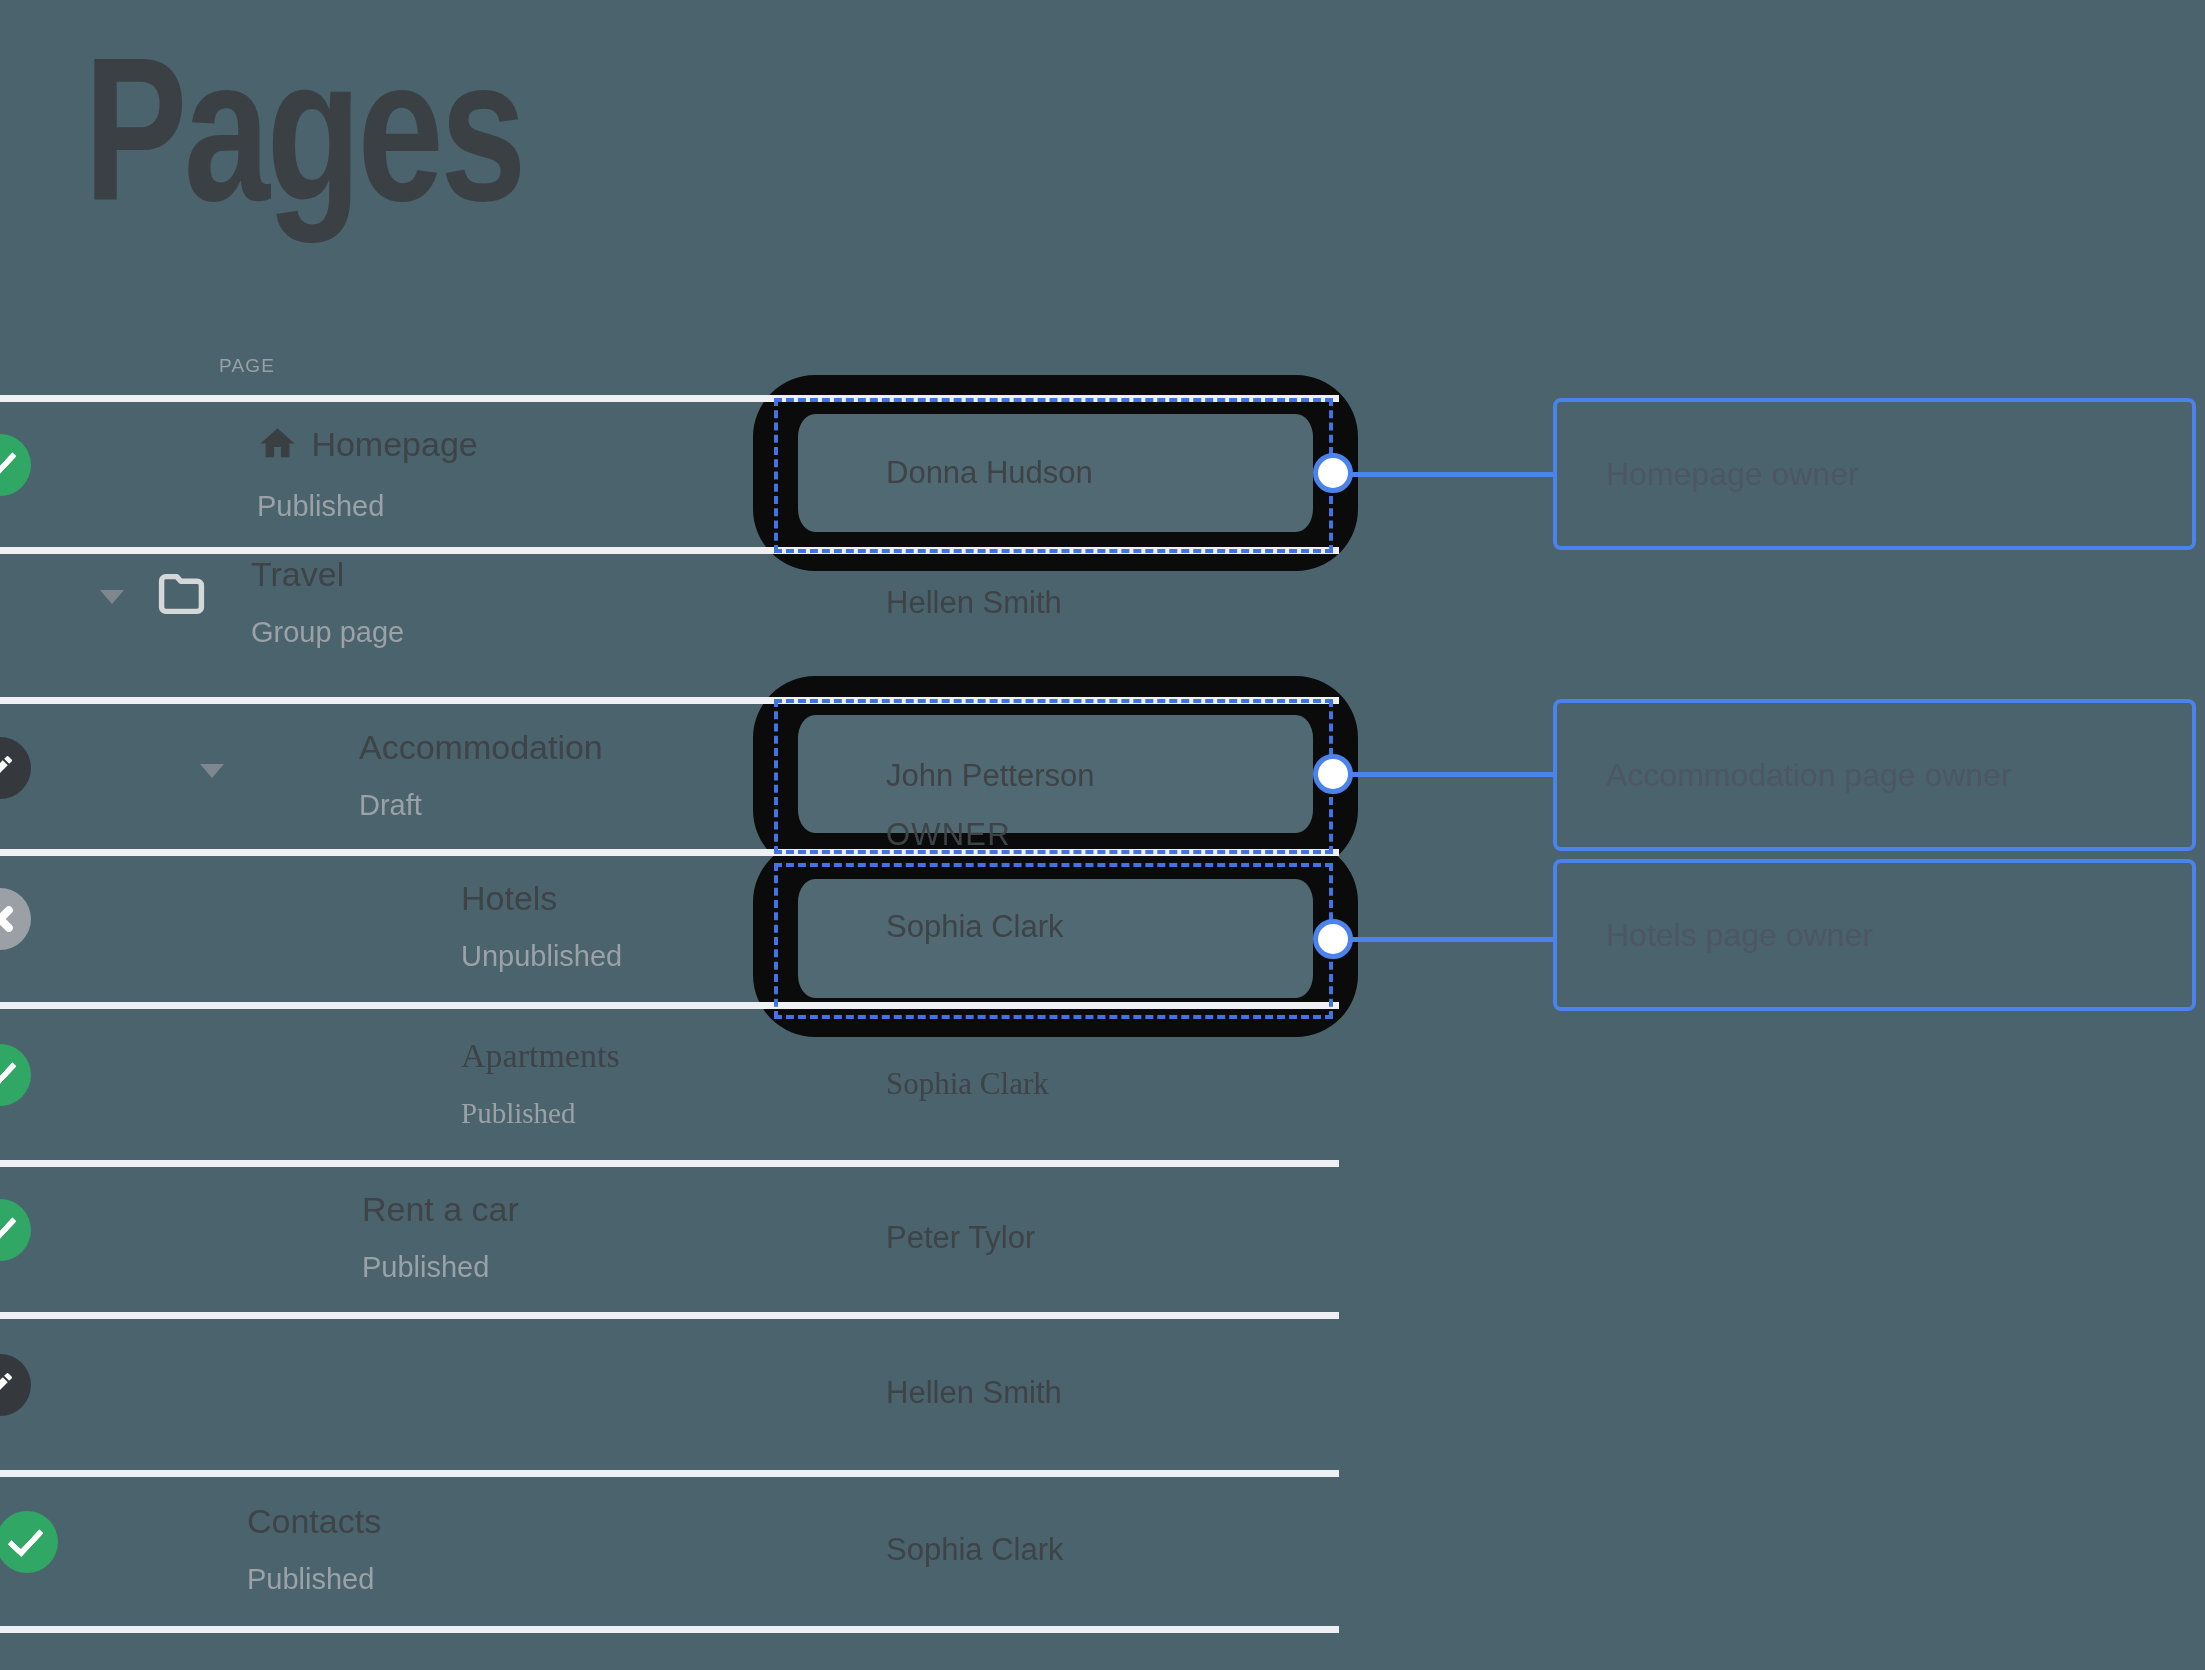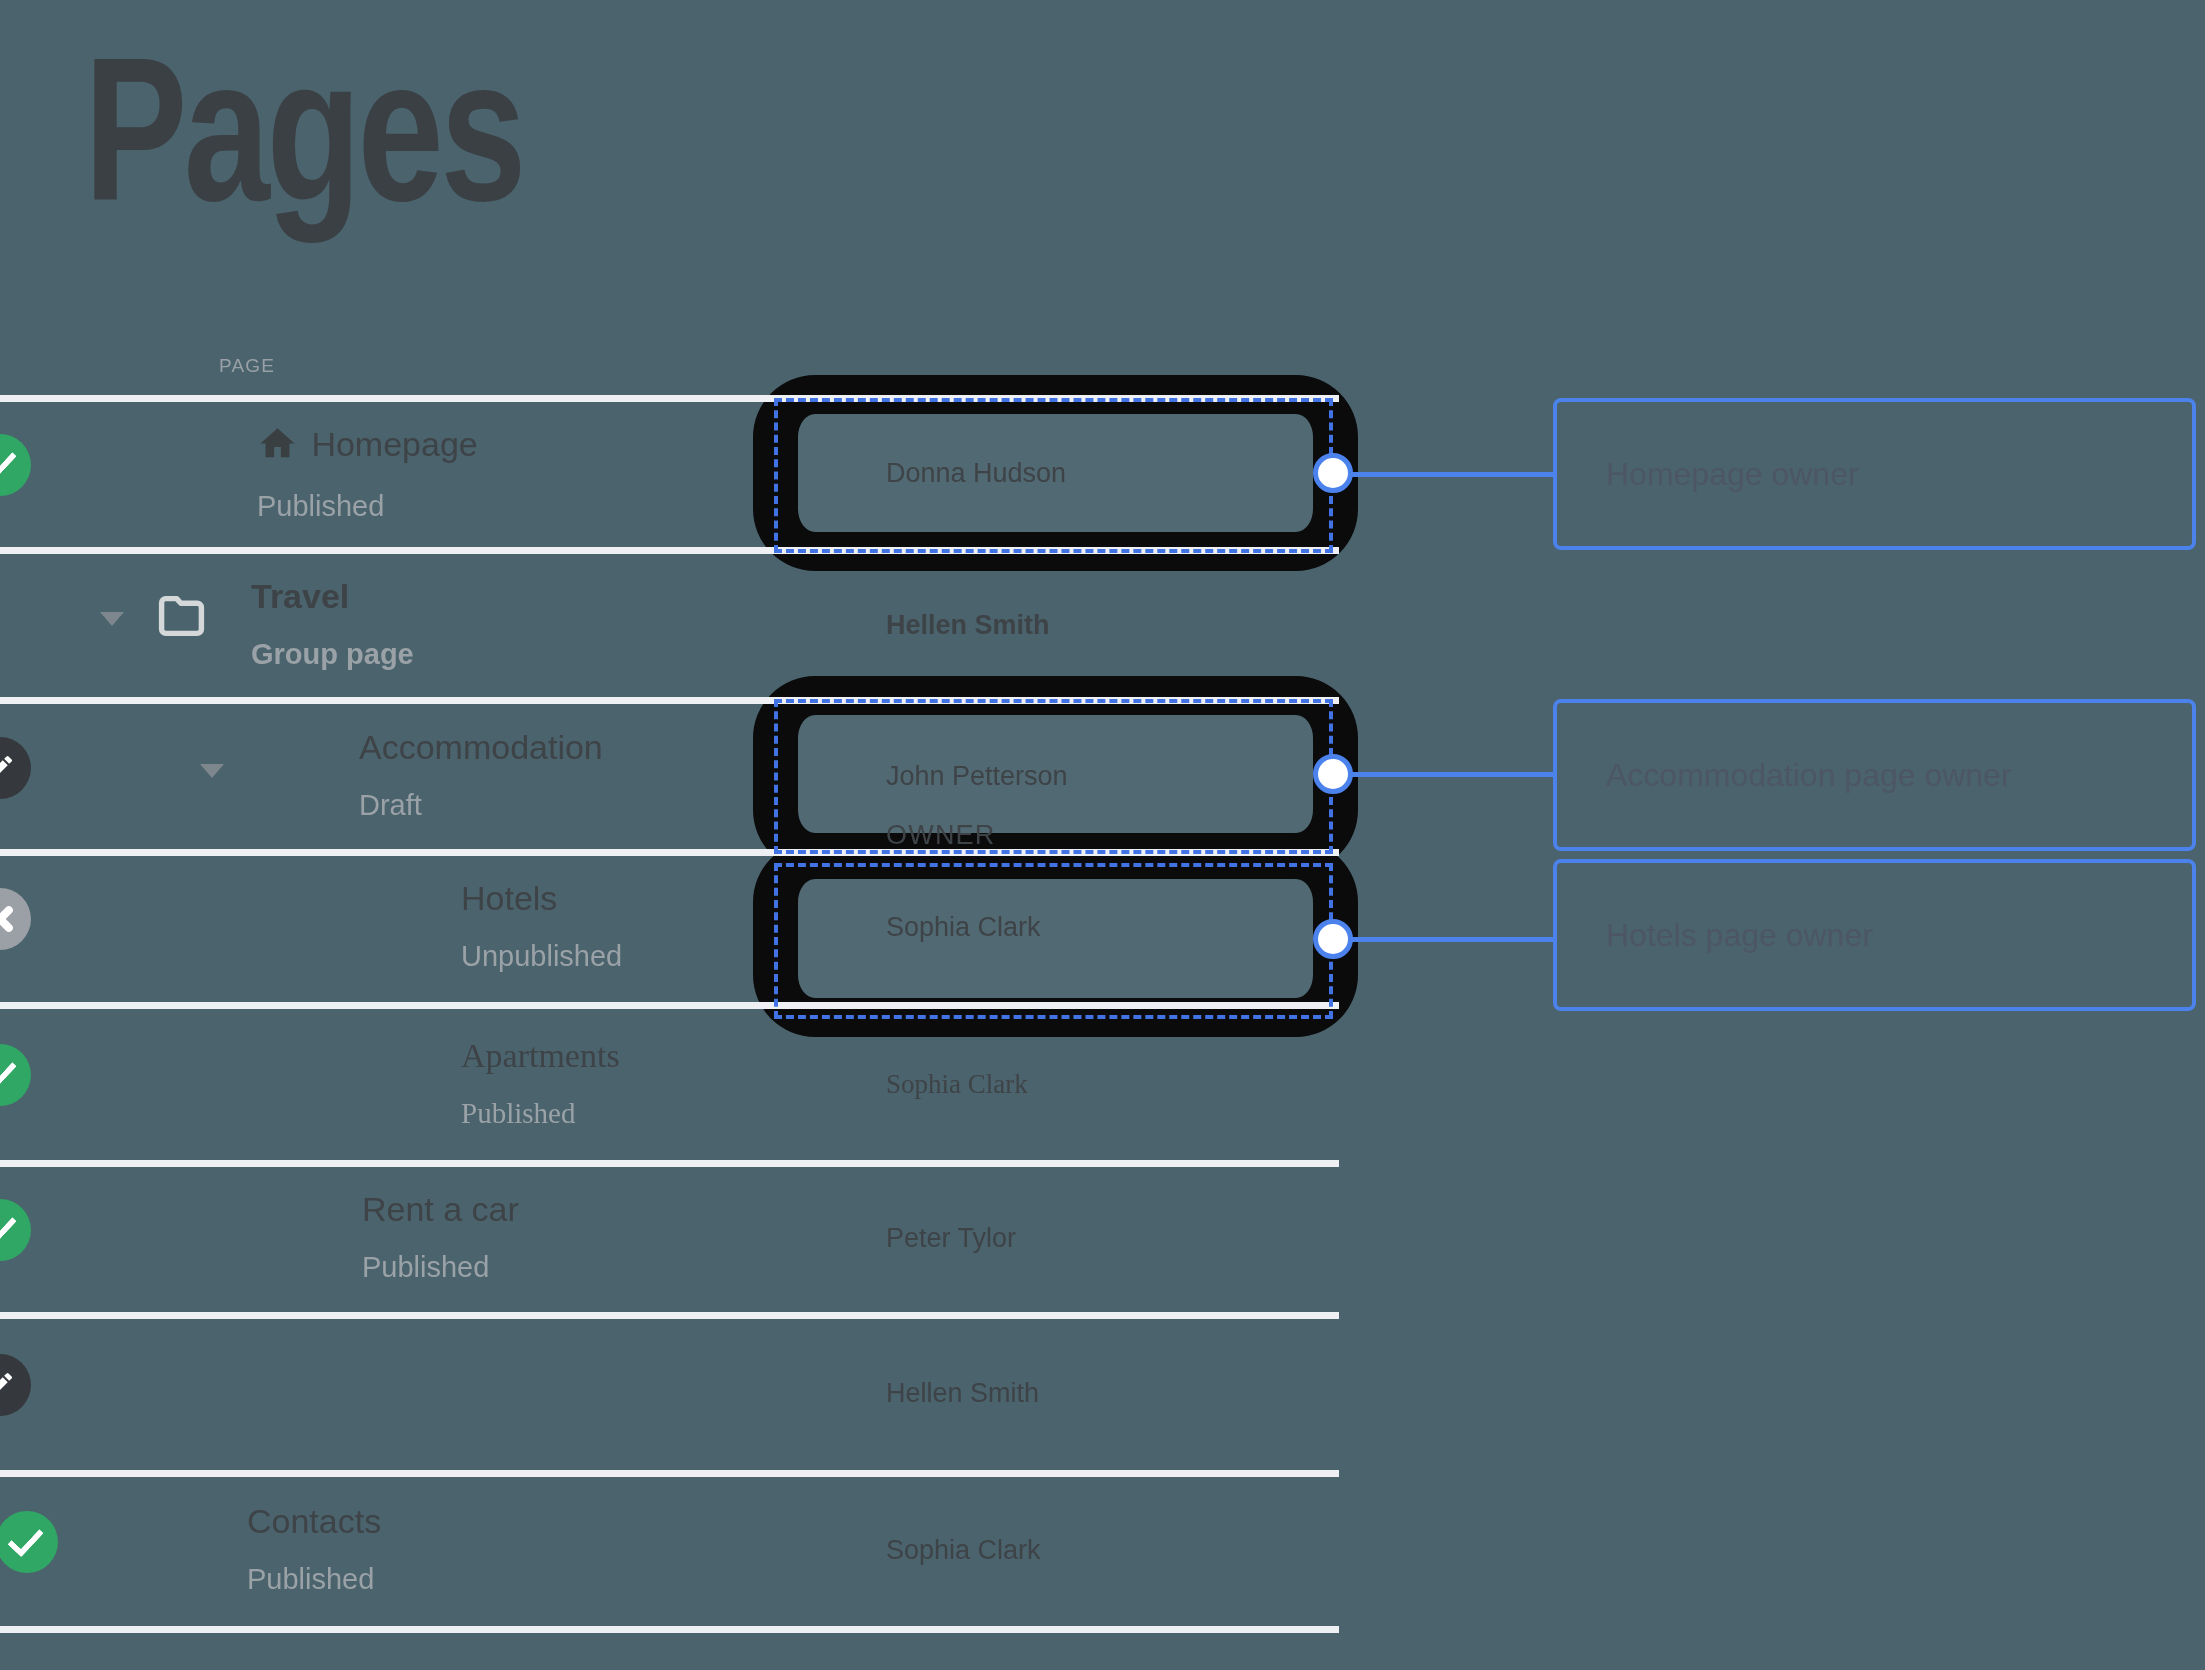--- a/index.html
+++ b/index.html
@@ -38,21 +38,21 @@
   .row-text{
     position:absolute;top:0;height:100%;
     display:flex;flex-direction:column;justify-content:center;
     gap:24px;padding-bottom:3.2px;box-sizing:border-box;
   }
   .title-line{display:flex;align-items:center;gap:13.4px;}
   .title{font-size:34px;color:#3e4347;line-height:1.05;white-space:nowrap;}
   .status{font-size:29px;color:#9ba2a7;line-height:1.05;white-space:nowrap;}
   .owner{
     position:absolute;left:886px;top:50%;transform:translateY(-52%);
-    font-size:27px;color:#3e4347;z-index:22;white-space:nowrap;
+    font-size:31px;color:#3e4347;z-index:22;white-space:nowrap;
   }
 
   
   .status-circle{
     position:absolute;width:62px;height:62px;border-radius:50%;
     top:calc(50% - 9.5px);transform:translate(-50%,-50%);
     display:flex;align-items:center;justify-content:center;
   }
   .status-circle.green{background:#30a764;}
   .status-circle.dark{background:#35393d;}
@@ -134,21 +134,21 @@
       <div class="title-line">
         <span class="inline-icon"><svg width="41" height="41" viewBox="0 0 24 24">
                 <path d="M10 20v-6h4v6h5v-8h3L12 3 2 12h3v8z" fill="#3a3f42"></path>
               </svg></span>
         <span class="title">Homepage</span>
       </div>
       <div class="status">Published</div>
     </div>
     <div class="owner">Donna Hudson</div>
   </div>
-      <div class="row" style="top: 550px; height: 151px; font-weight: bold;">
+      <div class="row" style="top: 528px; height: 151px;">
     <span class="chevron" style="left: 112px;"></span>
 
     <span class="type-folder" style="left: 156px;"><svg width="51" height="44" viewBox="0 0 24 21">
             <path d="M2.5 4.2 a2 2 0 0 1 2-2 h5.2 l2 2.2 h7.8 a2 2 0 0 1 2 2 v10.4 a2 2 0 0 1-2 2 h-15 a2 2 0 0 1-2-2 z" fill="none" stroke="#d5d8d9" stroke-width="2.6" stroke-linejoin="round"></path>
           </svg></span>
     <div class="row-text" style="left: 251px;">
       <div class="title-line">
 
         <span class="title">Travel</span>
       </div>

